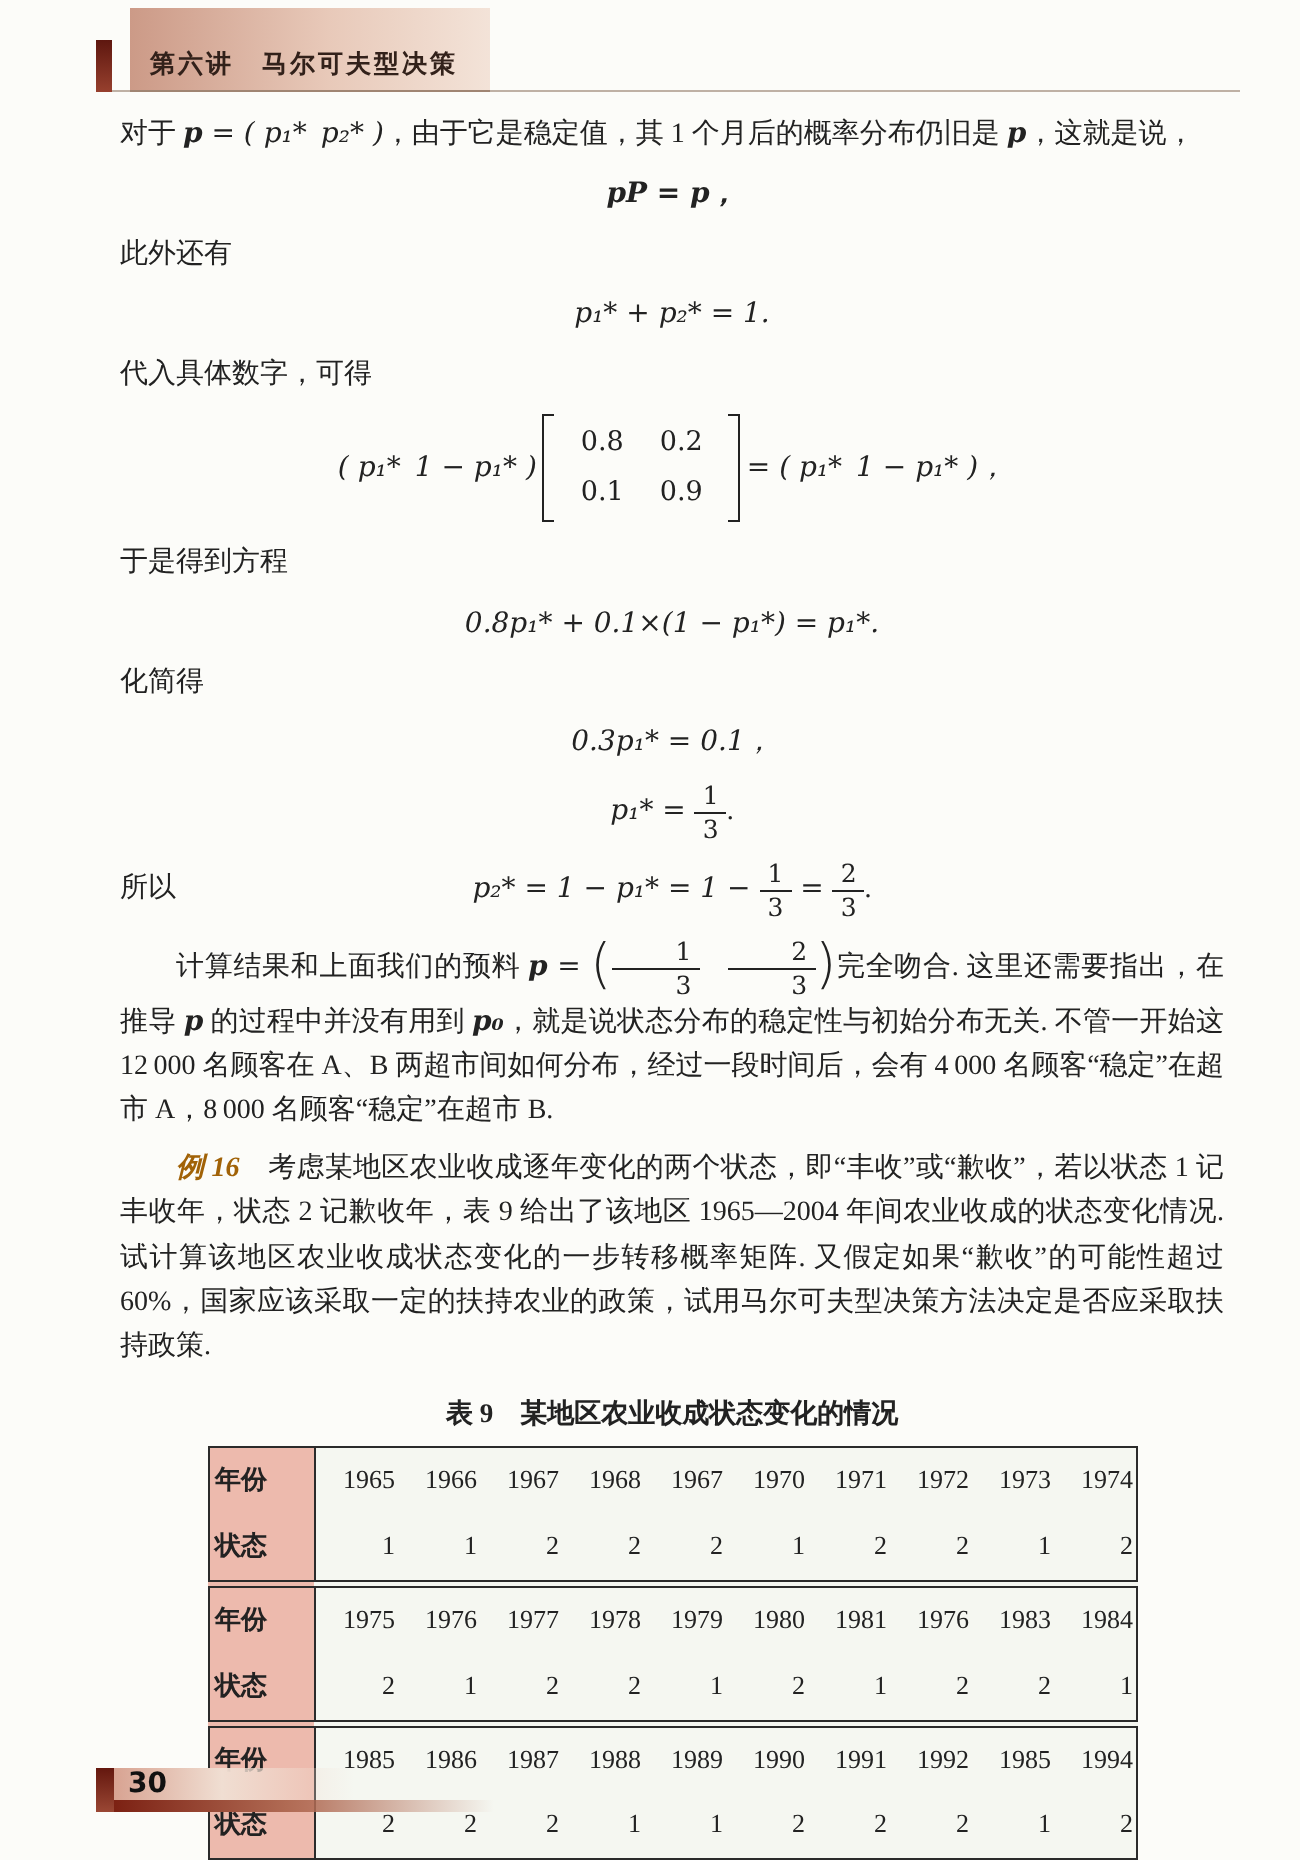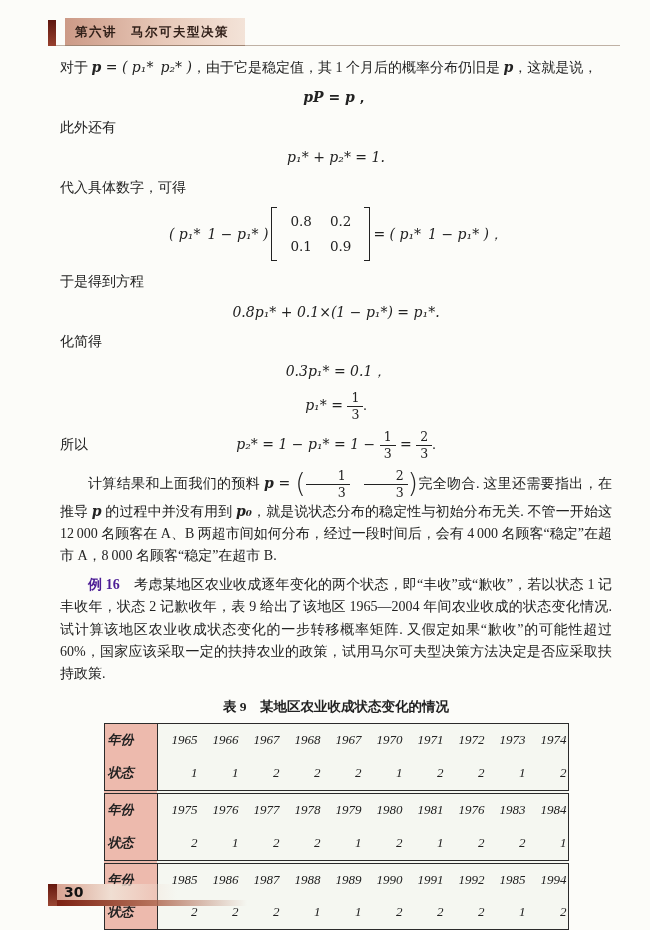--- a/index.html
+++ b/index.html
@@ -9,21 +9,21 @@
     font-family:"Liberation Serif","DejaVu Serif",serif;
     font-size:14px;line-height:1.6;
   }
   
   .header{position:absolute;top:22px;left:48px;right:30px;height:24px;}
   .header-rule{position:absolute;left:0;right:0;bottom:0;border-bottom:1px solid #bfb1a5;}
   .header-row{position:absolute;left:0;top:0;display:flex;align-items:flex-end;height:24px;}
   .red-tab{width:8px;height:26px;margin-right:9px;background:linear-gradient(180deg,#5e170f,#97402e);}
   .chapter-box{
     background:linear-gradient(90deg,#cc9a87,#e8c9b9 55%,#f3e3d8);
-    padding:4px 16px 3px 10px;font-weight:bold;font-size:12.5px;color:#32211a;
+    padding:18px 16px 3px 10px;font-weight:bold;font-size:12.5px;color:#32211a;
     letter-spacing:1.5px;border-bottom:1px solid #a08573;
   }
   
   .content{position:absolute;left:60px;right:38px;top:56px;text-align:justify;}
   .m{font-family:"DejaVu Serif",serif;font-style:italic;}
   .bold-m{font-family:"DejaVu Serif",serif;font-style:italic;font-weight:bold;}
   .eq-line{text-align:center;margin:7px 0;}
   .lead-line{text-align:left;margin:4px 0 2px;}
   .para{margin:6px 0 4px;text-indent:2em;}
   .rel{position:relative;margin:8px 0;}
@@ -39,24 +39,24 @@
   
   .matrix-line{display:flex;justify-content:center;align-items:center;margin:8px 0 10px;}
   .matrix{display:inline-grid;grid-template-columns:auto auto;column-gap:18px;row-gap:3px;
           padding:4px 19px;position:relative;margin:0 3px;font-family:"DejaVu Serif",serif;}
   .matrix::before{content:"";position:absolute;top:0;bottom:0;left:0;width:5px;
           border:1.4px solid #222;border-right:none;}
   .matrix::after{content:"";position:absolute;top:0;bottom:0;right:0;width:5px;
           border:1.4px solid #222;border-left:none;}
   .mat-cell{text-align:center;font-size:13.5px;}
   
-  .red-label{color:#4c1d95;font-weight:bold;}
+  .red-label{color:#a16207;font-weight:bold;font-style:italic;}
   
   .table-caption{text-align:center;font-weight:bold;font-size:13.5px;margin:10px 0 6px;text-indent:0;}
-  table.harvest{border-collapse:collapse;margin:4px auto;border:1.7px solid #2b2b2b;background:#f5f7f1;font-style:italic;}
+  table.harvest{border-collapse:collapse;margin:4px auto;border:1.7px solid #2b2b2b;background:#f5f7f1;}
   table.harvest th{
     background:#edbaad;font-weight:bold;font-size:13px;width:46px;
     border-right:1.4px solid #2b2b2b;padding:6px 3px;
   }
   table.harvest td{
     width:39px;text-align:right;font-size:13px;padding:6px 1px;
     font-family:"Liberation Serif","DejaVu Serif",serif;
   }
   tbody.group-sep tr:first-child th,
   tbody.group-sep tr:first-child td{border-top:4px double #2b2b2b;}

